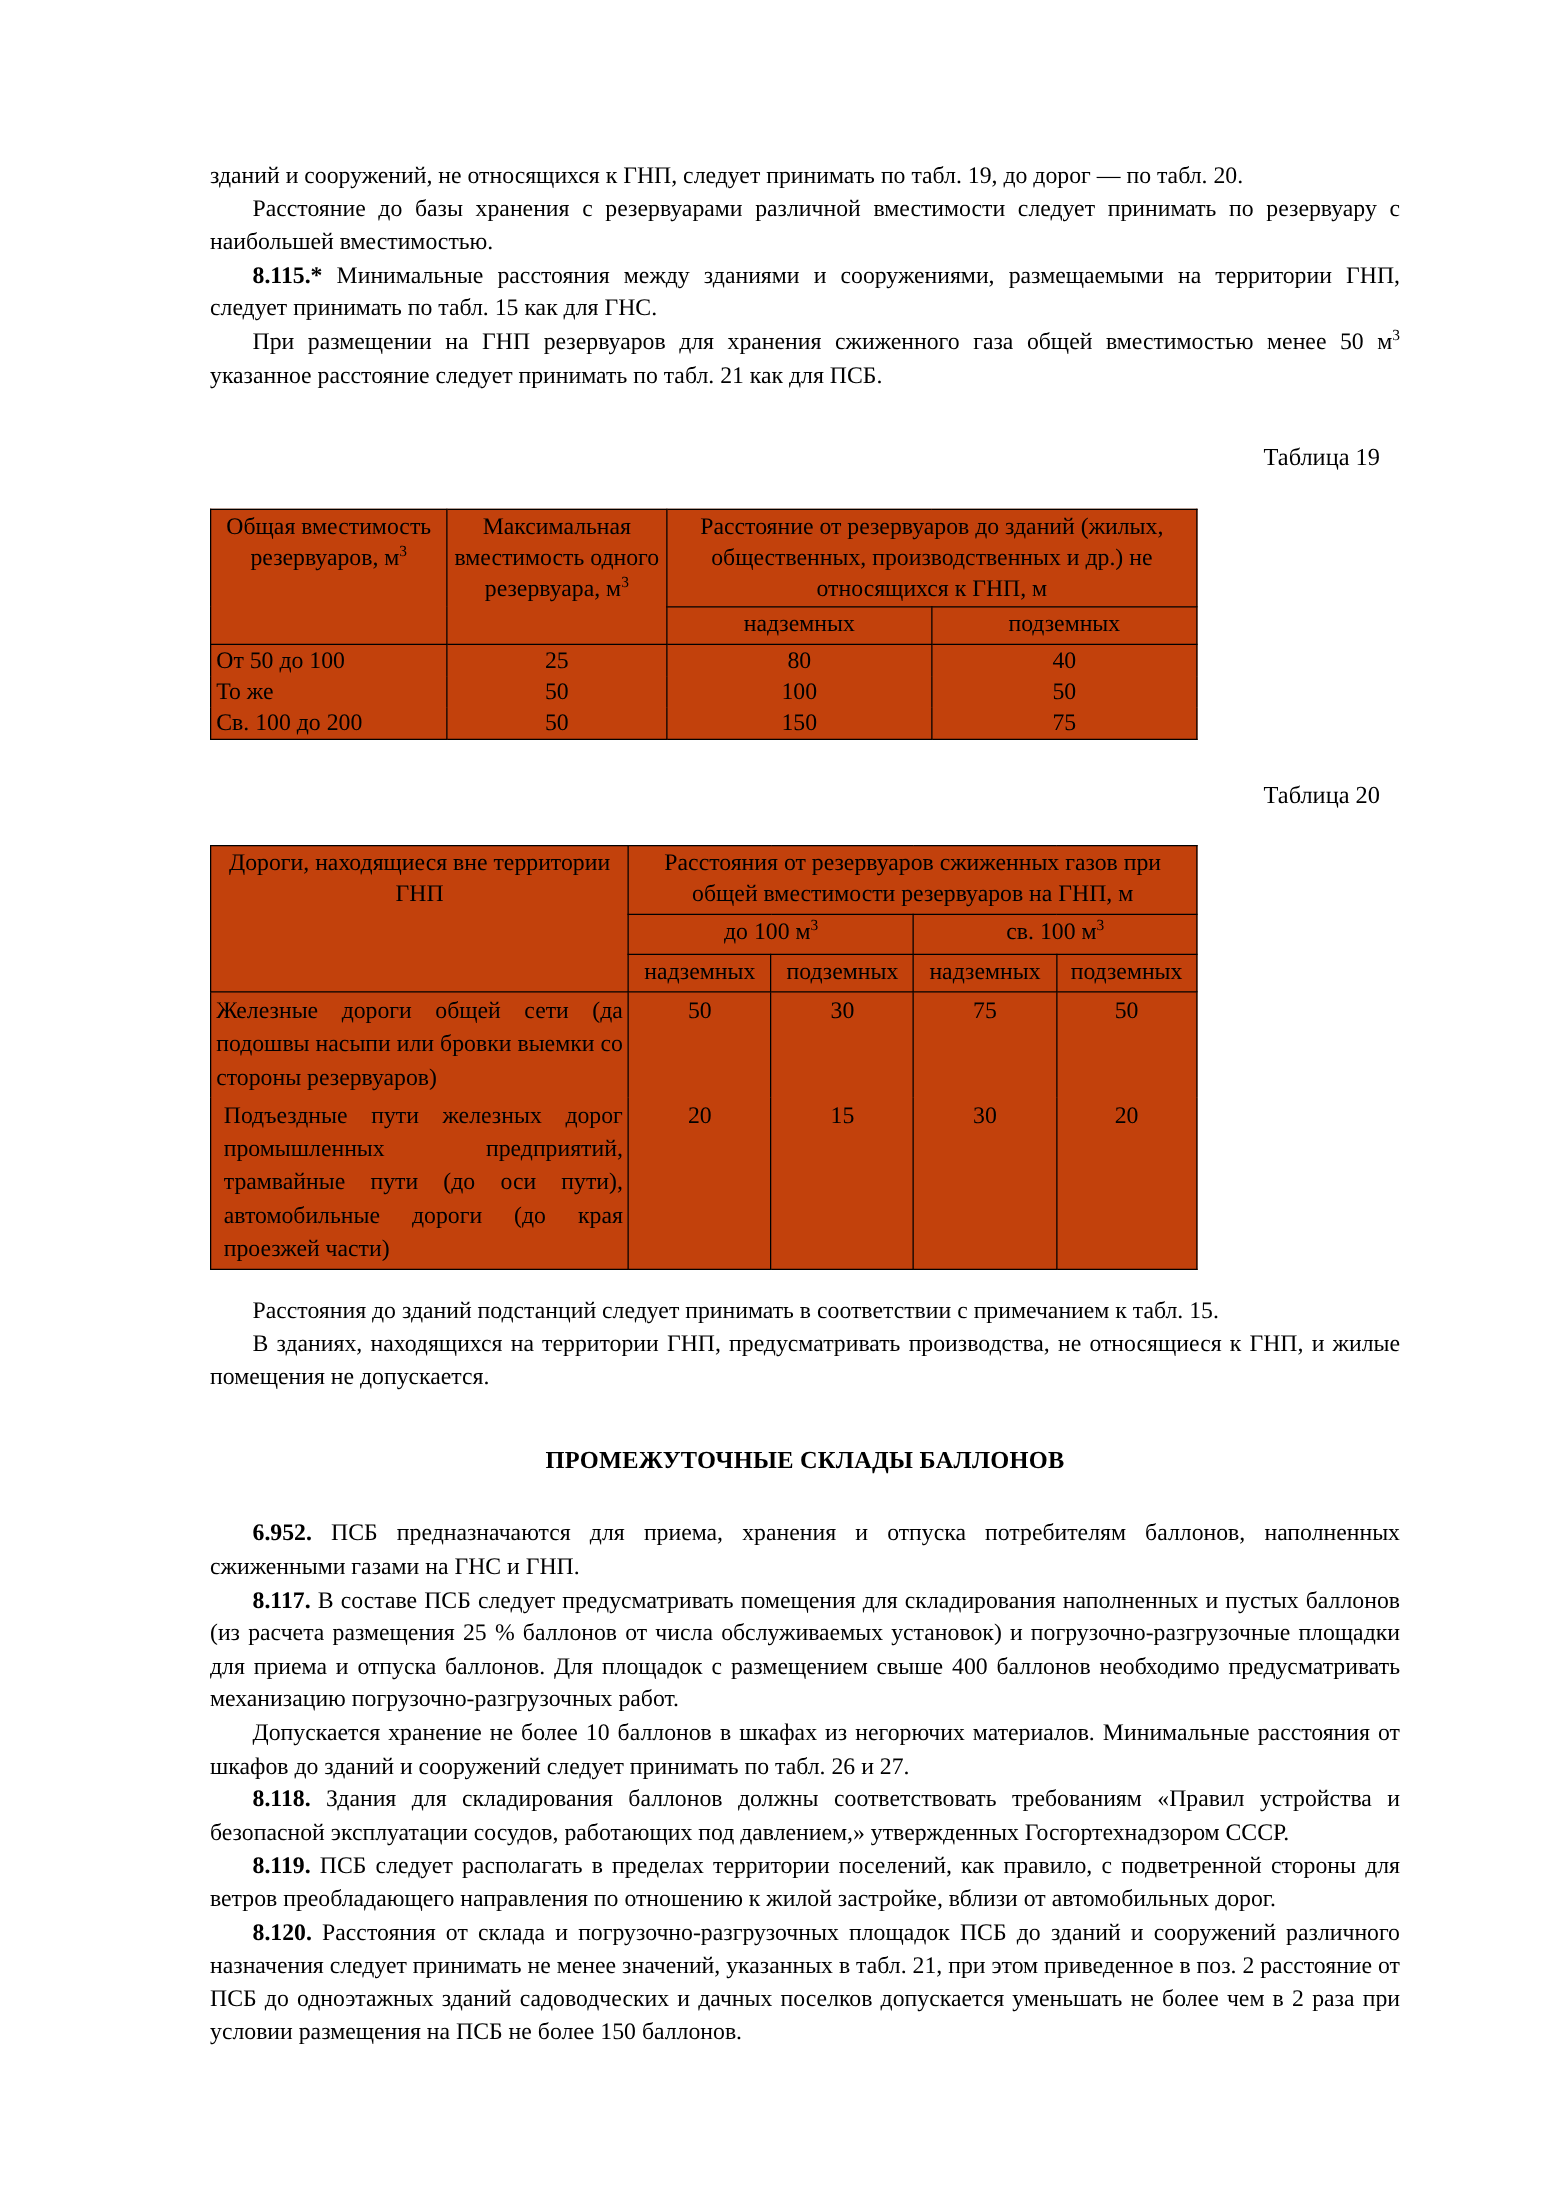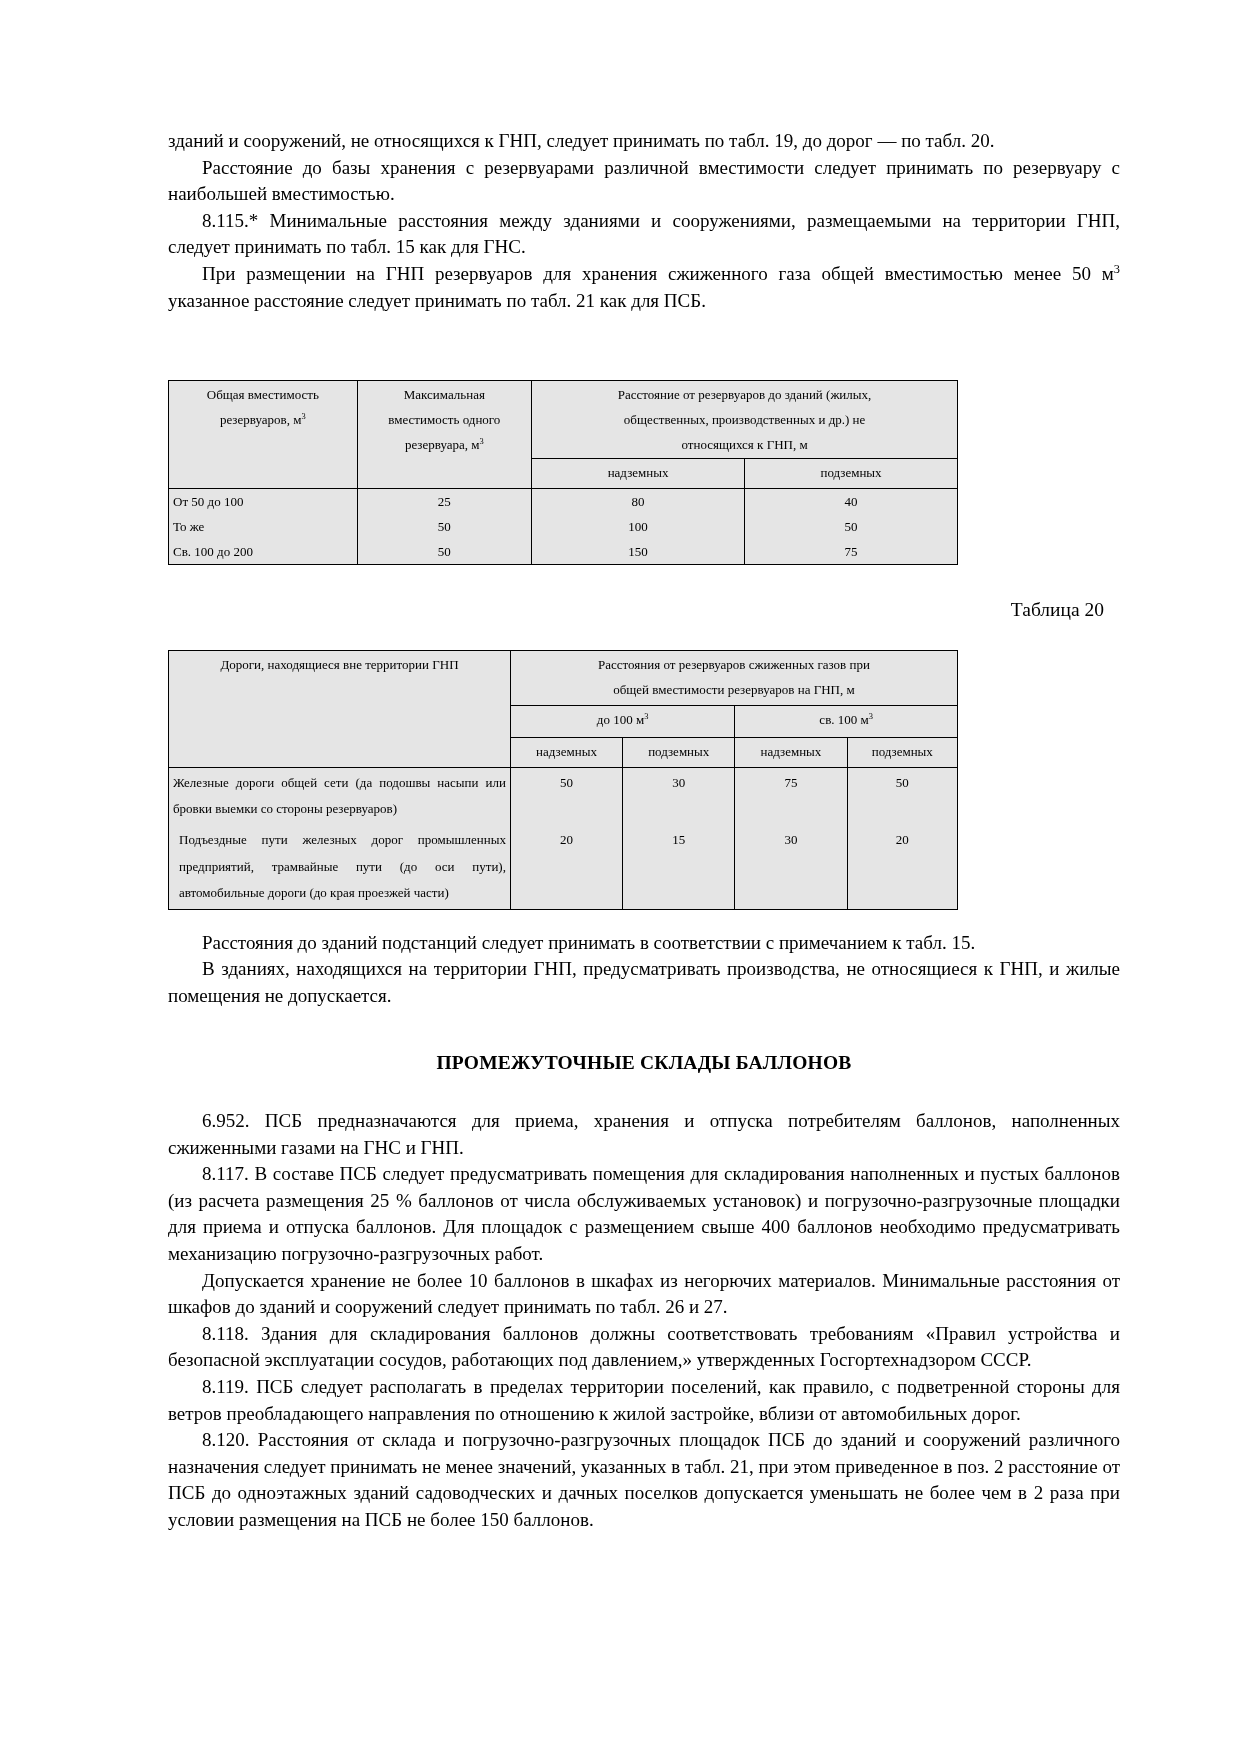--- a/index.html
+++ b/index.html
@@ -30,44 +30,44 @@
     font-size: 19px;
     line-height: 26.6px;
     text-align: justify;
     text-justify: inter-word;
     hyphens: none;
   }
   p.indent {
     text-indent: 34px;
   }
   .num {
-    font-weight: normal;
+    font-weight: bold;
   }
   sup {
     font-size: 0.65em;
     vertical-align: super;
     line-height: 0;
   }
   .table-caption {
     margin: 0;
     font-size: 19.5px;
     line-height: 26.6px;
     text-align: right;
     padding-right: 16px;
   }
   .spacer-20 { height: 20px; }
   .spacer-26 { height: 26px; }
   .spacer-32 { height: 32px; }
   .spacer-40 { height: 40px; }
 
   table.t {
     border-collapse: collapse;
-    font-size: 13px;
+    font-size: 19px;
     line-height: 25px;
-    background: #e5e5e5;
+    background: #c2410c;
   }
   table.t td, table.t th {
     border: 1.6px solid #000;
     font-weight: normal;
     padding: 1px 4px;
     vertical-align: top;
   }
   .ctr { text-align: center; }
   .lft { text-align: left; }
   .jst { text-align: justify; text-justify: inter-word; }
@@ -115,20 +115,21 @@
     <p class="para">зданий и сооружений, не относящихся к ГНП, следует принимать по табл. 19, до дорог — по табл. 20.</p>
 
     <p class="para indent">Расстояние до базы хранения с резервуарами различной вместимости следует принимать по резервуару с наибольшей вместимостью.</p>
 
     <p class="para indent"><span class="num">8.115.*</span><span> Минимальные расстояния между зданиями и сооружениями, размещаемыми на территории ГНП, следует принимать по табл. 15 как для ГНС.</span></p>
 
     <p class="para indent"><span>При размещении на ГНП резервуаров для хранения сжиженного газа общей вместимостью менее 50 м</span><sup>3</sup><span> указанное расстояние следует принимать по табл. 21 как для ПСБ.</span></p>
 
     <div class="spacer-40"></div>
 
+    <p class="table-caption">Таблица 19</p>
 
     <div class="spacer-26"></div>
 
     <table class="t" id="table19">
       <tbody>
         <tr>
           <td class="c1 hdr-tall ctr mid" rowspan="2">
             <span>Общая вместимость</span><br>
             <span>резервуаров, м</span><sup>3</sup>
           </td>

